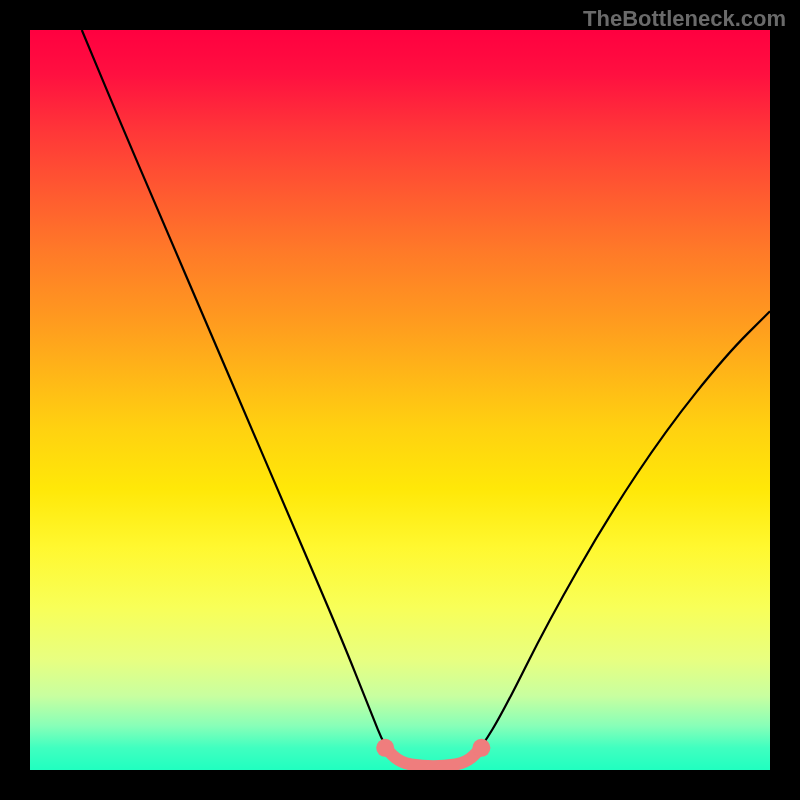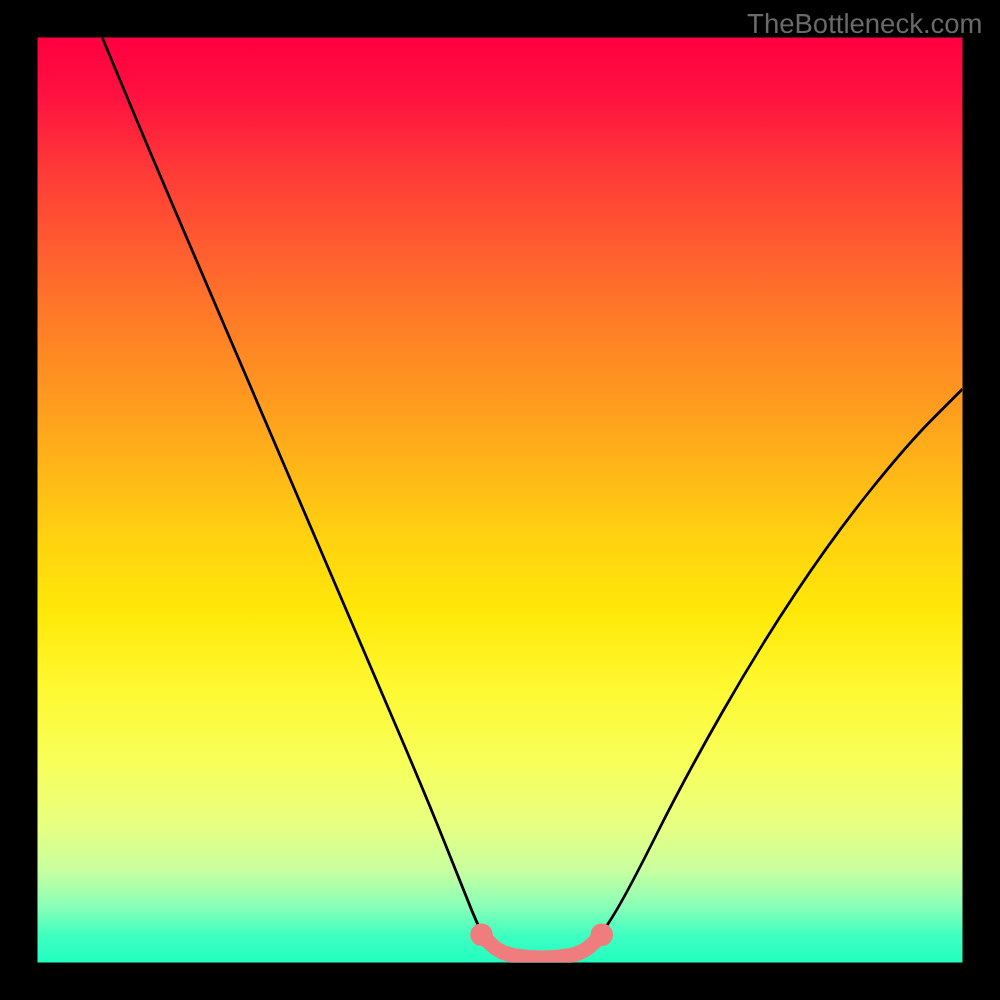--- a/index.html
+++ b/index.html
@@ -53,21 +53,21 @@
     inset: 0;
     width: 740px;
     height: 740px;
   }
   .watermark {
     position: absolute;
     top: 6px;
     right: 14px;
     font-family: Arial, Helvetica, sans-serif;
     font-size: 22px;
-    font-weight: 400;
+    font-weight: 700;
     color: #6a6a6a;
     letter-spacing: 0px;
   }
 </style>
 </head>
 <body>
 
 <div class="frame">
   <div class="plot-area">
     <div class="gradient-bg"></div>

